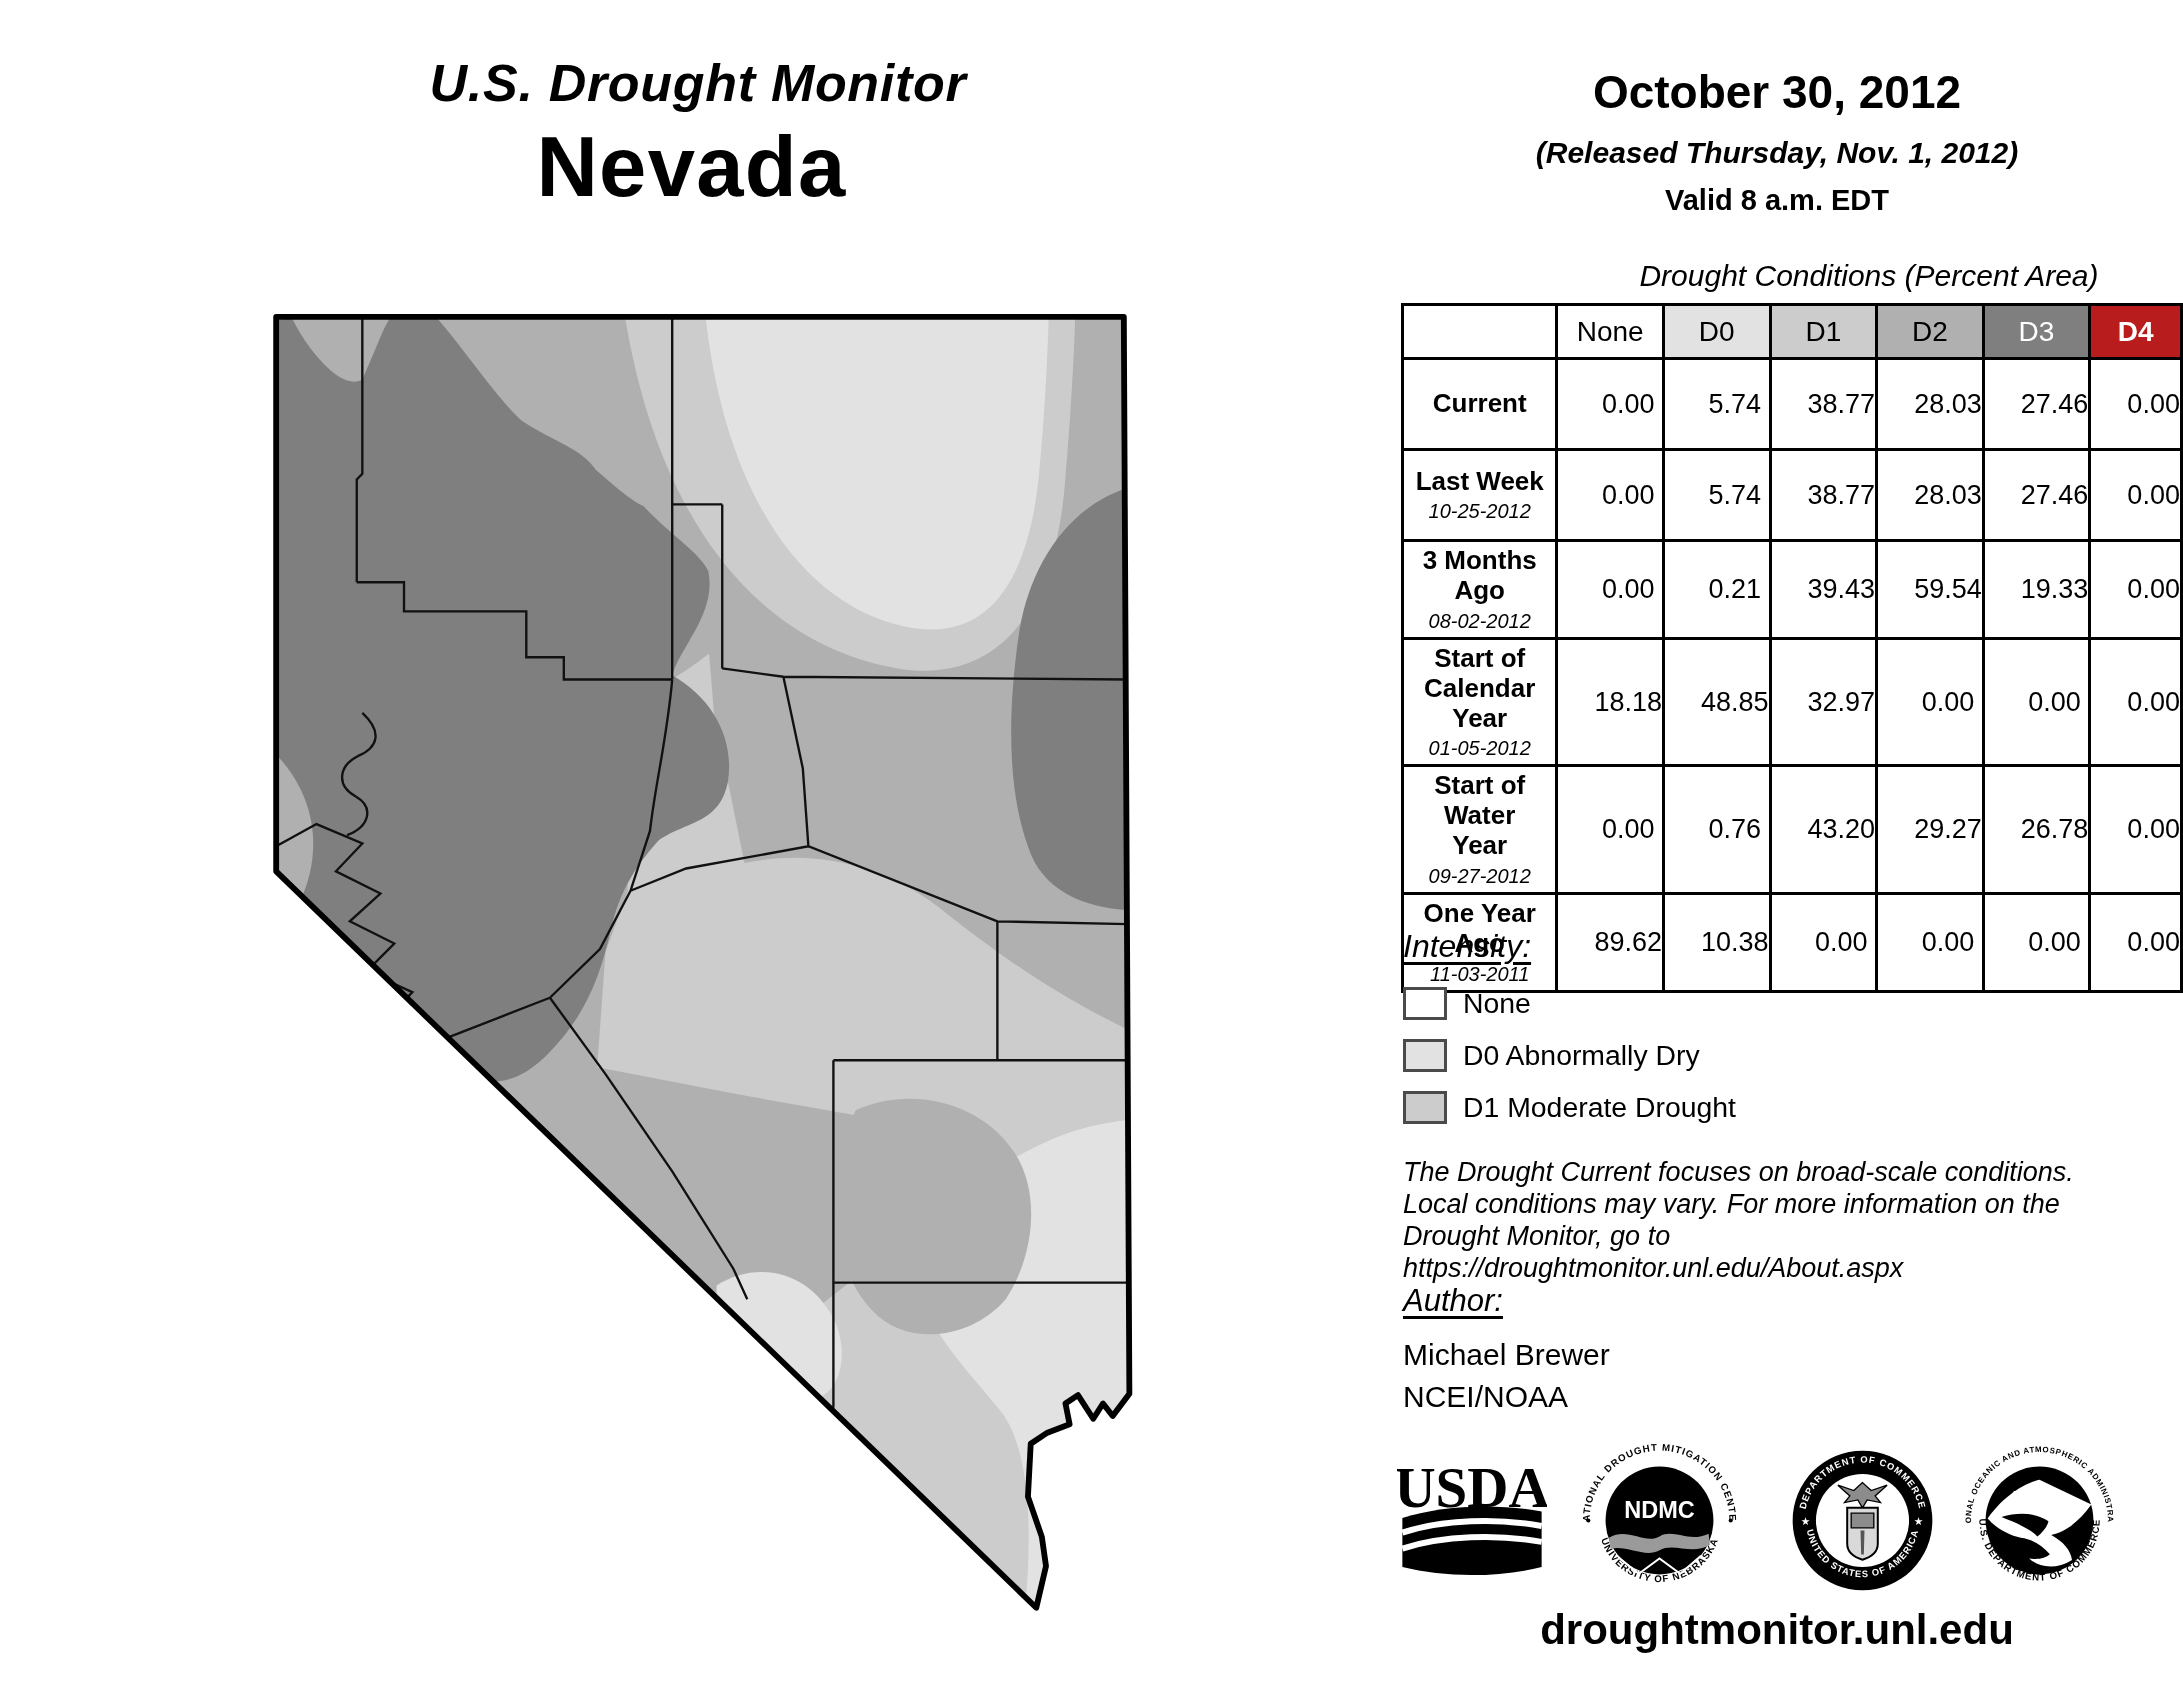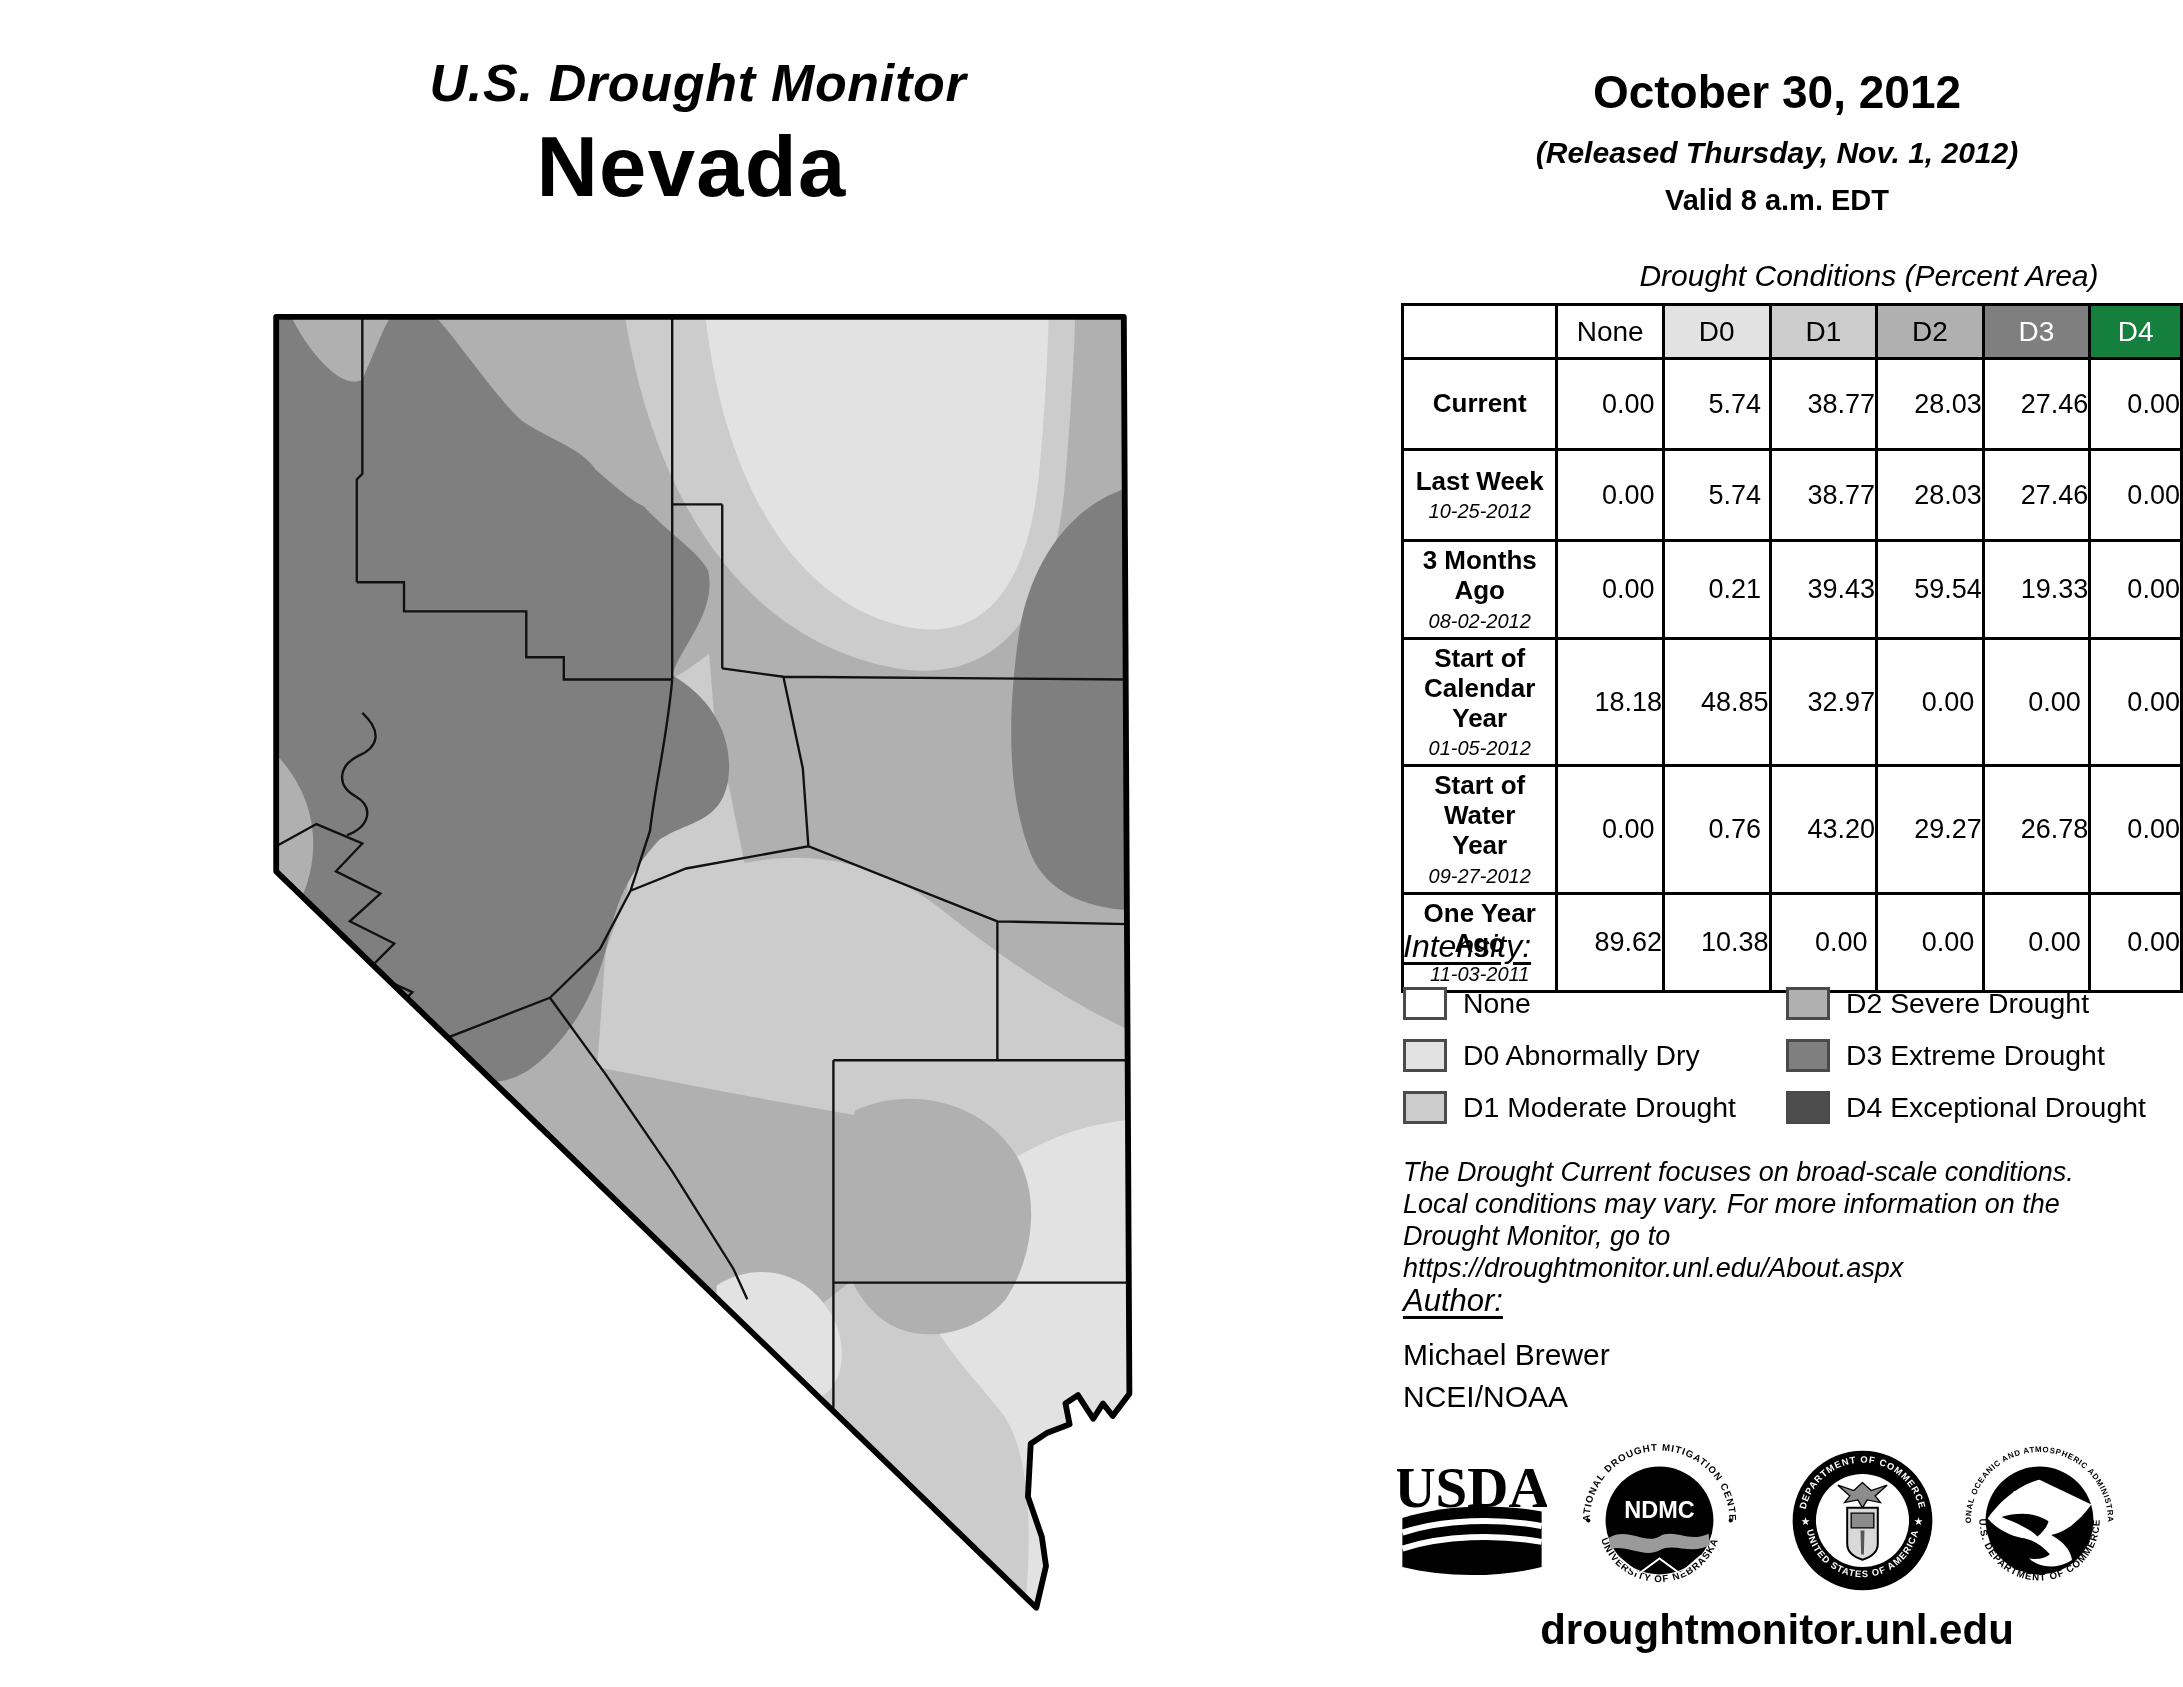--- a/index.html
+++ b/index.html
@@ -135,21 +135,21 @@
         <col style="width:92px">
     </colgroup>
     <tbody>
         <tr>
       <th class="corner"></th>
       <th class="colhead" style="background-color: rgb(255, 255, 255);">None</th>
       <th class="colhead" style="background-color: rgb(226, 226, 226);">D0</th>
       <th class="colhead" style="background-color: rgb(204, 204, 204);">D1</th>
       <th class="colhead" style="background-color: rgb(176, 176, 176);">D2</th>
       <th class="colhead lt" style="background-color: rgb(127, 127, 127);">D3</th>
-      <th class="colhead lt" style="background-color: #15803d;">D4</th>
+      <th class="colhead lt" style="background-color: #b91c1c; font-weight: bold;">D4</th>
     </tr>
     <tr class="datarow">
       <th class="rowlabel">
             <div class="rl-label">Current</div>
           </th>
       <td>0.00</td>
       <td>5.74</td>
       <td>38.77</td>
       <td>28.03</td>
       <td>27.46</td>
@@ -228,34 +228,20 @@
     <div class="leg-item">
       <span class="leg-swatch" style="background-color: rgb(226, 226, 226);"></span>
       <span class="leg-label">D0 Abnormally Dry</span>
     </div>
     <div class="leg-item">
       <span class="leg-swatch" style="background-color: rgb(204, 204, 204);"></span>
       <span class="leg-label">D1 Moderate Drought</span>
     </div>
   </div>
 
-  <div class="abs leg-col" style="left:1786px; top:977px;">
-    <div class="leg-item">
-      <span class="leg-swatch" style="background-color: rgb(176, 176, 176);"></span>
-      <span class="leg-label">D2 Severe Drought</span>
-    </div>
-    <div class="leg-item">
-      <span class="leg-swatch" style="background-color: rgb(127, 127, 127);"></span>
-      <span class="leg-label">D3 Extreme Drought</span>
-    </div>
-    <div class="leg-item">
-      <span class="leg-swatch" style="background-color: rgb(77, 77, 77);"></span>
-      <span class="leg-label">D4 Exceptional Drought</span>
-    </div>
-  </div>
 
   <div class="abs disc">
     <div>The Drought Current focuses on broad-scale conditions.</div>
     <div>Local conditions may vary. For more information on the</div>
     <div>Drought Monitor, go to https://droughtmonitor.unl.edu/About.aspx</div>
   </div>
 
   <div class="abs author-h">Author:</div>
   <div class="abs author-name">Michael Brewer</div>
   <div class="abs author-org">NCEI/NOAA</div>

